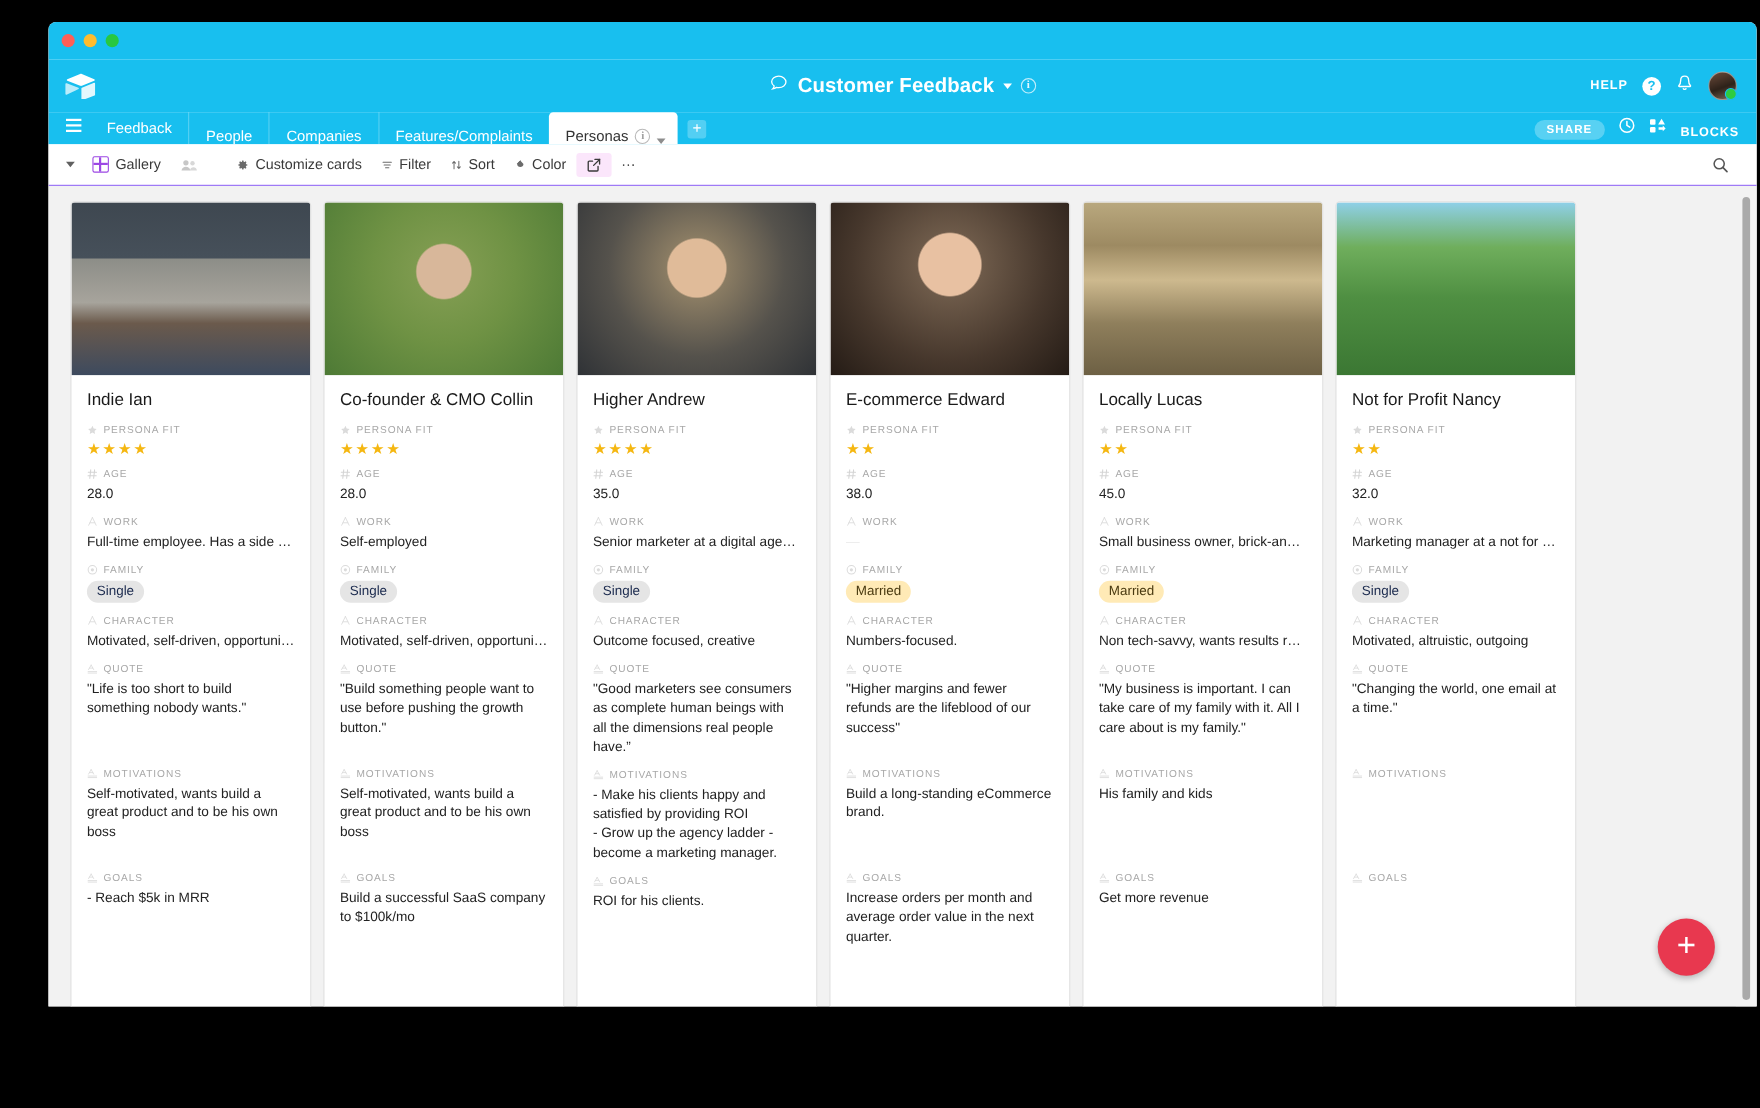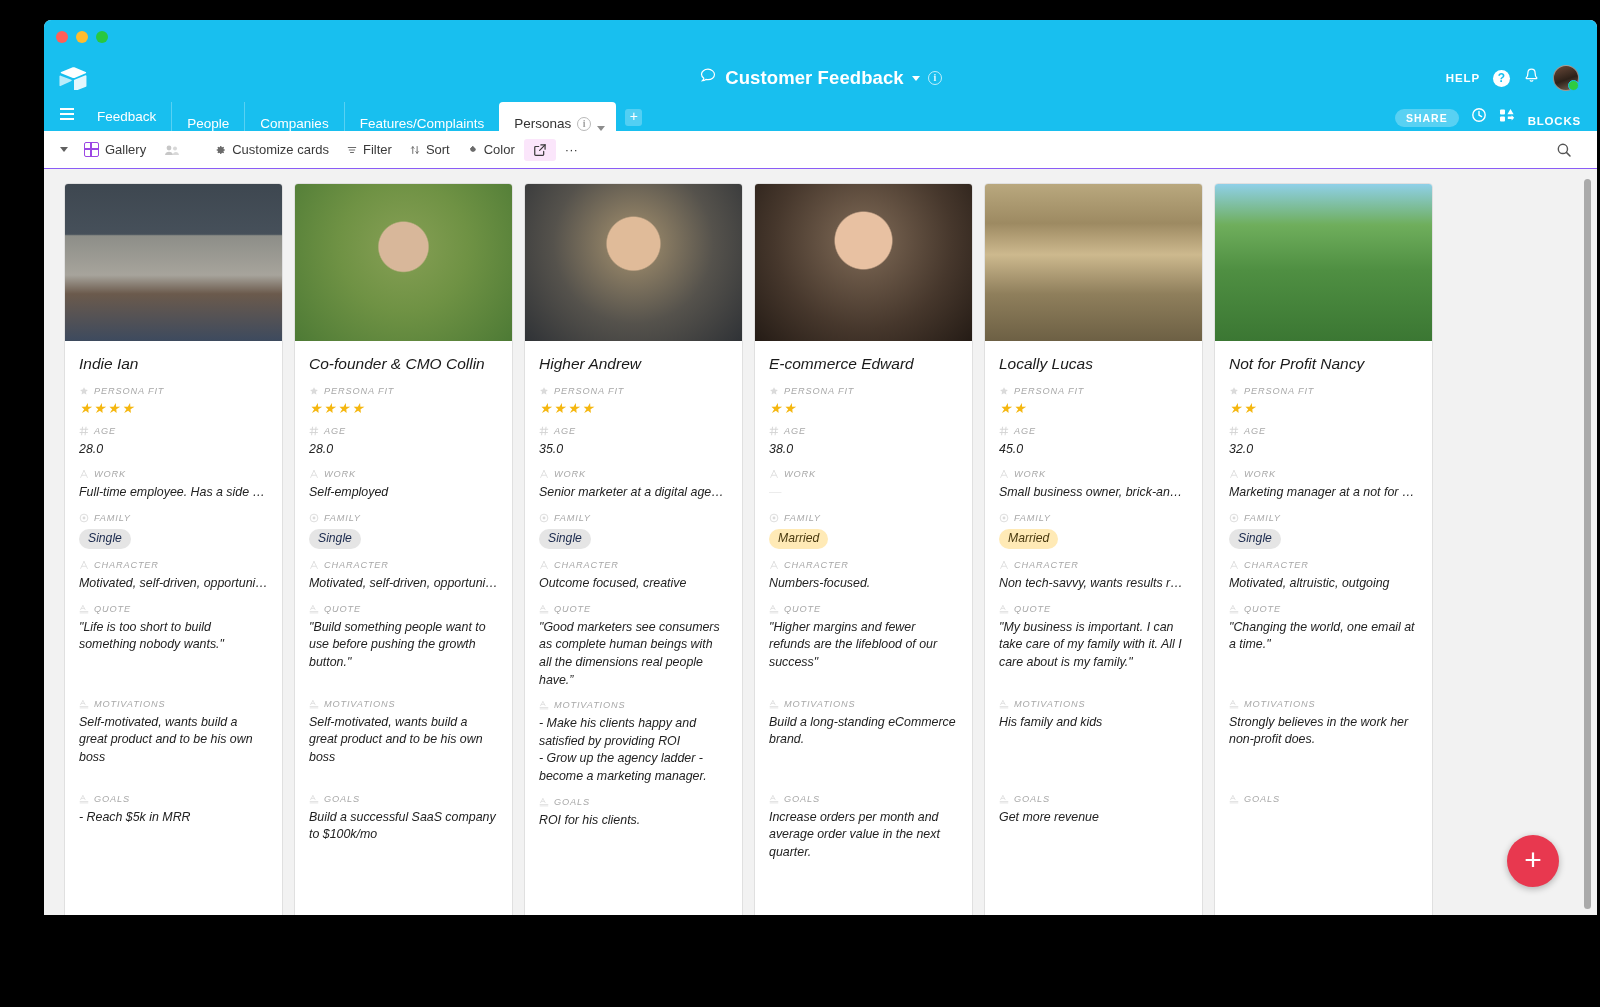--- a/index.html
+++ b/index.html
@@ -213,21 +213,20 @@
     flex: 1 1 auto;
     background: #f2f2f2;
     position: relative;
     overflow: hidden;
     padding: 14px 0 0 20px;
   }
   .cards-row {
     display: flex;
     gap: 11px;
     align-items: flex-end;
-    font-style: italic;
   }
   .card {
     width: 219px;
     flex: 0 0 219px;
     background: #fff;
     border: 1px solid #e0e0e0;
     border-radius: 4px;
     overflow: hidden;
     height: 780px;
   }
@@ -899,21 +898,20 @@
               </div>
               <div class="fld-val">"Changing the world, one email at a time."</div>
             </div>
             <div class="fld block-min2">
               <div class="fld-label">
                 <svg class="ic" viewBox="0 0 16 16" aria-hidden="true">
                   <path d="M6.2 2.6 2.4 9.2M6.2 2.6 9.9 9.2M3.8 7.0h4.8M1.8 12.0h12.4M1.8 14.2h12.4" stroke="#cfcfcf" stroke-width="1.25" fill="none" stroke-linecap="round"></path>
                 </svg>
                 <span>MOTIVATIONS</span>
               </div>
-              <div class="fld-val" style="white-space:pre-line">Strongly believes in the work her non-profit does.</div>
             </div>
             <div class="fld">
               <div class="fld-label">
                 <svg class="ic" viewBox="0 0 16 16" aria-hidden="true">
                   <path d="M6.2 2.6 2.4 9.2M6.2 2.6 9.9 9.2M3.8 7.0h4.8M1.8 12.0h12.4M1.8 14.2h12.4" stroke="#cfcfcf" stroke-width="1.25" fill="none" stroke-linecap="round"></path>
                 </svg>
                 <span>GOALS</span>
               </div>
             </div>
           </div>

